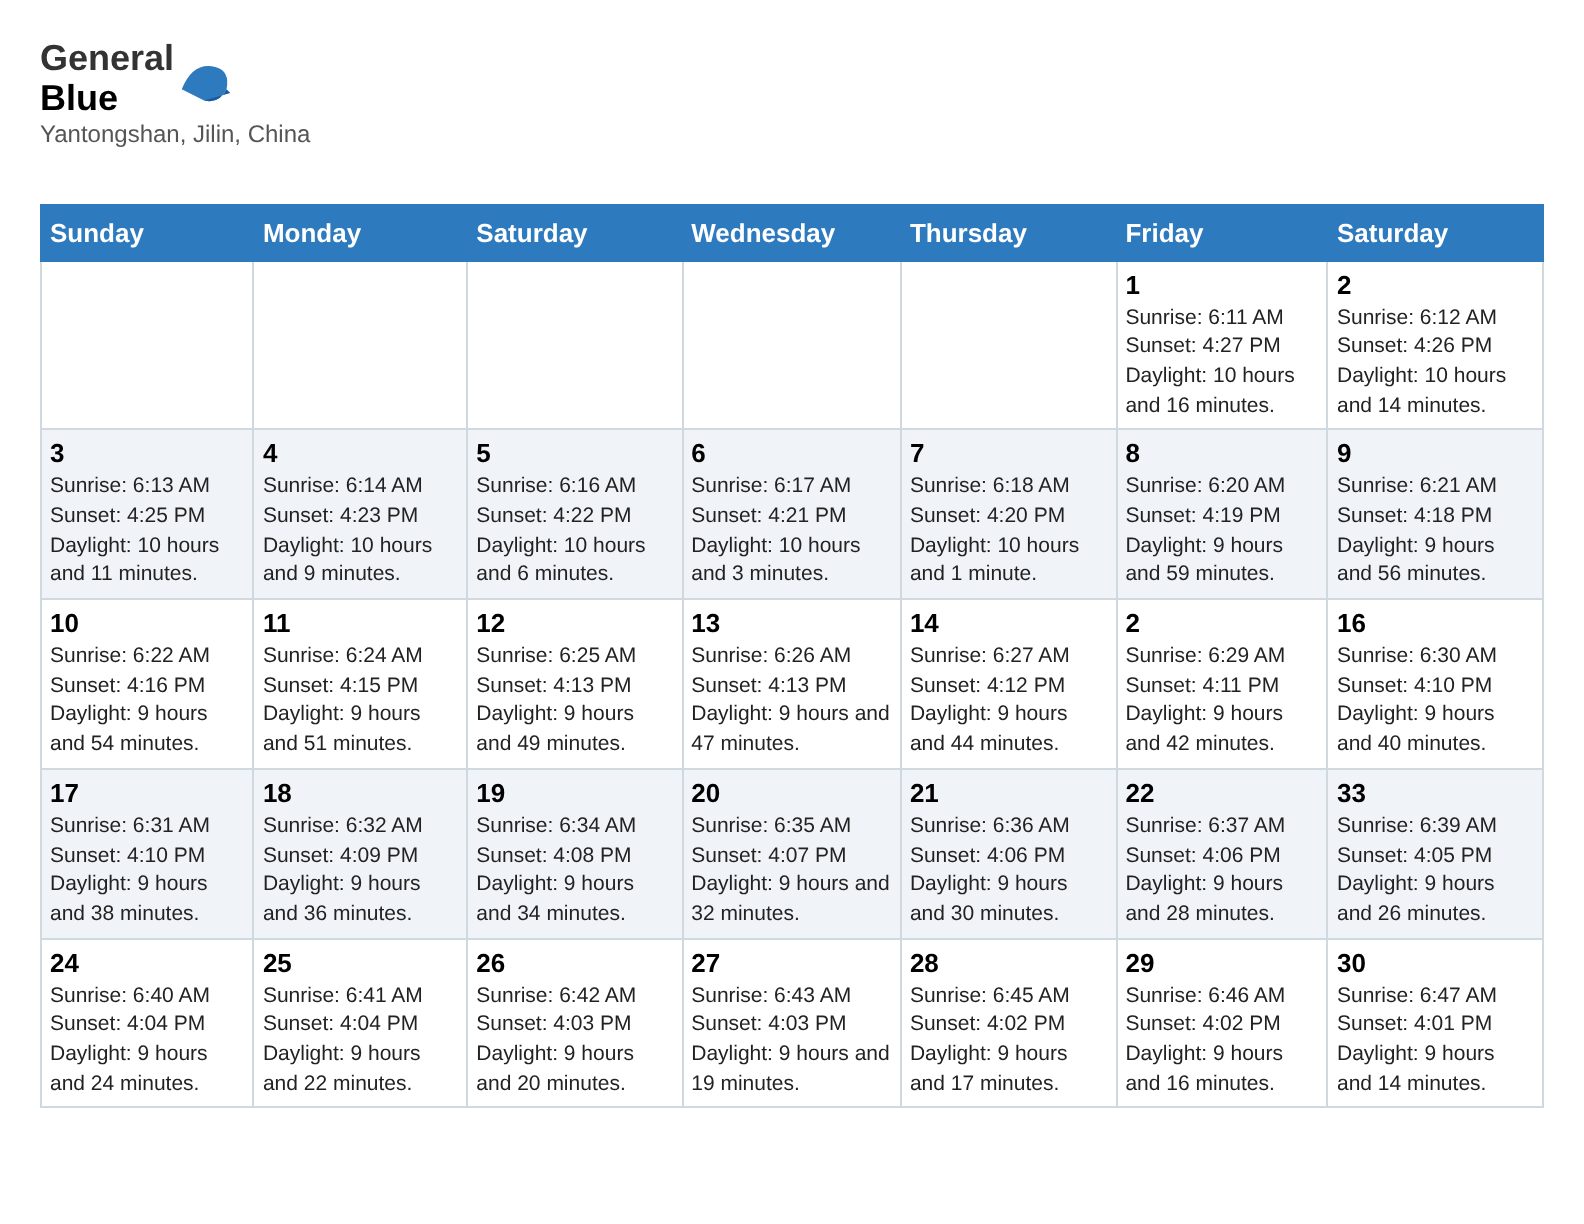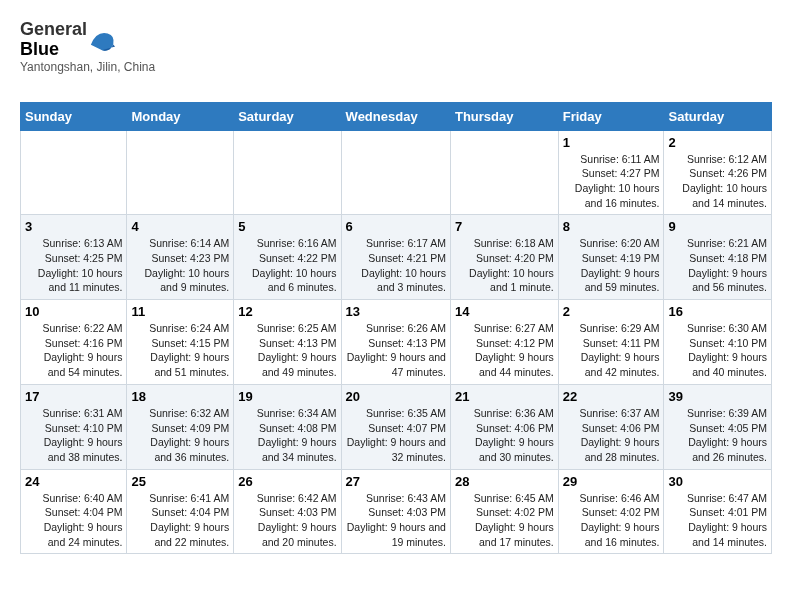--- a/index.html
+++ b/index.html
@@ -81,21 +81,20 @@
     .day-num {
       font-weight: bold;
       font-size: 13px;
       display: block;
       margin-bottom: 2px;
     }
     .day-info {
       font-size: 10.5px;
       color: #222;
       line-height: 1.4;
-      text-align: right;
     }
     .empty { background: #fff; }
     tbody tr:nth-child(even) .empty { background: #f0f4f8; }
   </style>
 </head>
 <body>
 
 <div class="header">
   <div class="logo">
     <div>
@@ -287,21 +286,21 @@
 and 30 minutes.</div>
         </td>
         <td>
           <span class="day-num">22</span>
           <div class="day-info">Sunrise: 6:37 AM
 Sunset: 4:06 PM
 Daylight: 9 hours
 and 28 minutes.</div>
         </td>
         <td>
-          <span class="day-num">39</span>
+          <span class="day-num">33</span>
           <div class="day-info">Sunrise: 6:39 AM
 Sunset: 4:05 PM
 Daylight: 9 hours
 and 26 minutes.</div>
         </td>
       </tr>
       <tr>
         <td>
           <span class="day-num">24</span>
           <div class="day-info">Sunrise: 6:40 AM

